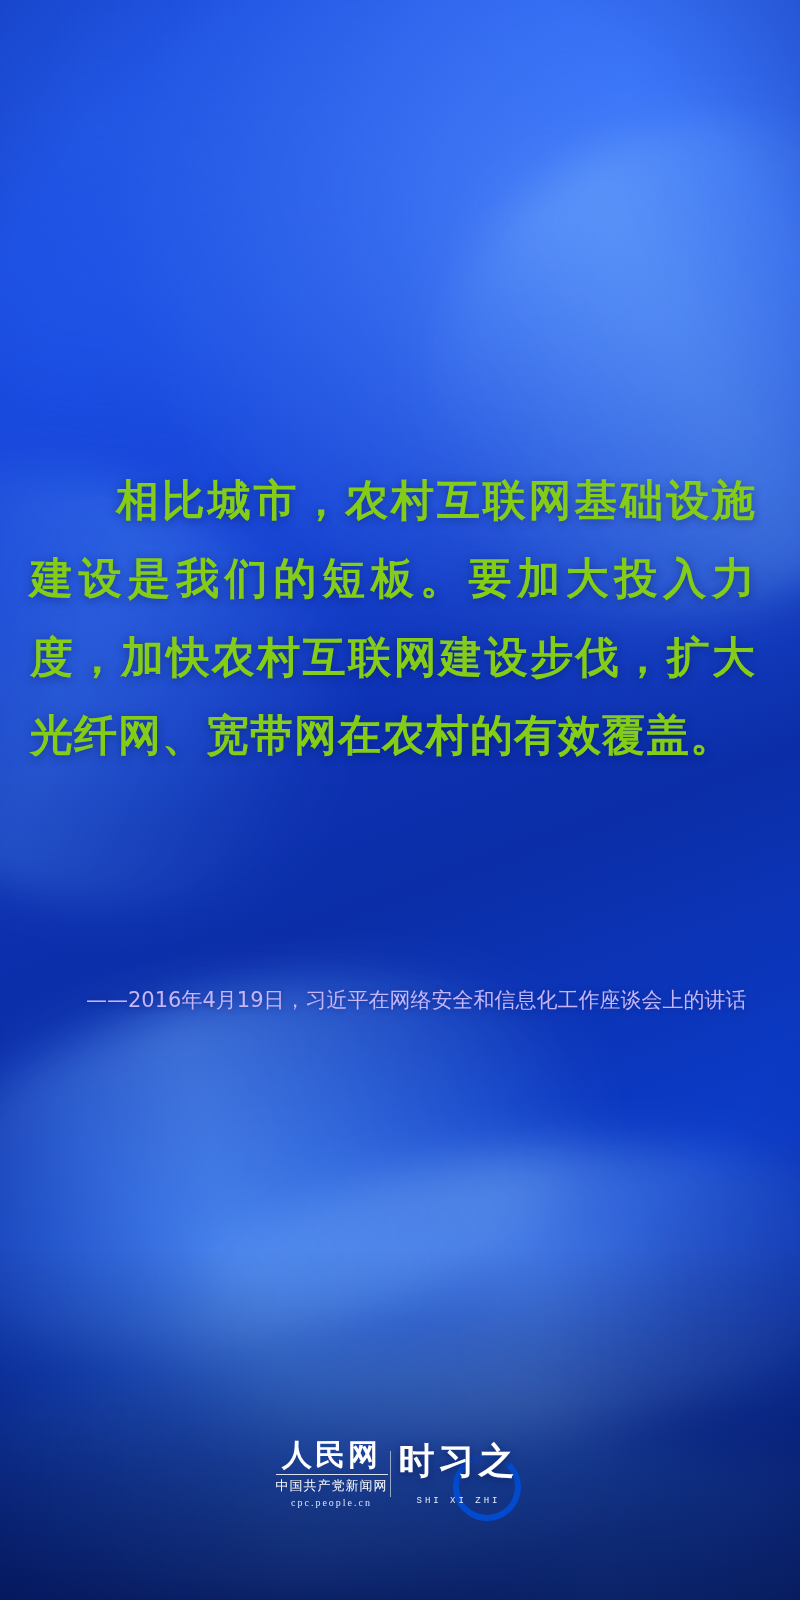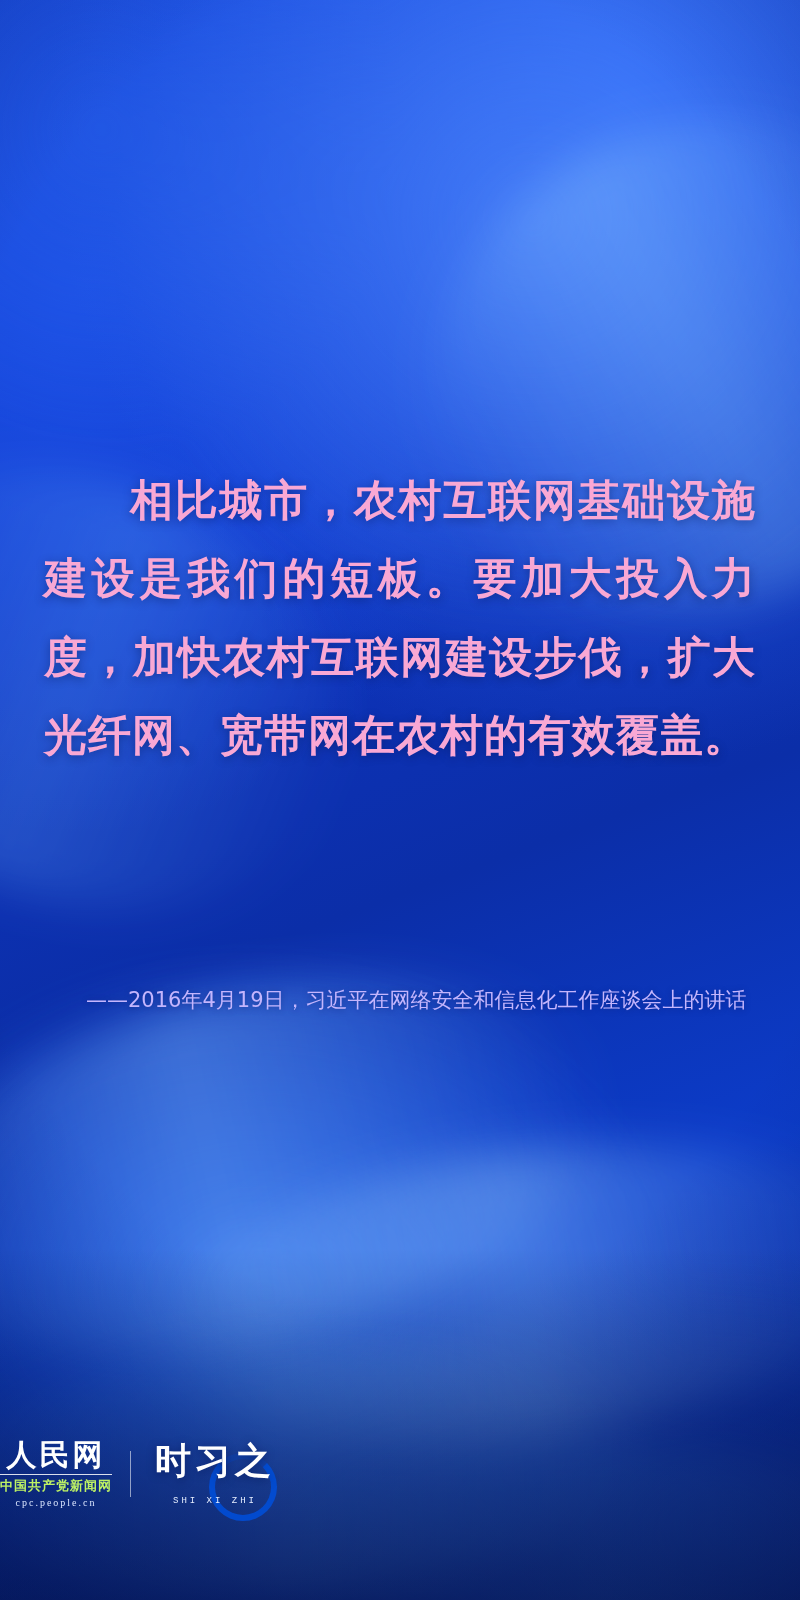--- a/index.html
+++ b/index.html
@@ -78,24 +78,24 @@
     background: radial-gradient(115% 80% at 50% 40%, rgba(0,0,0,0) 52%, rgba(2,12,60,0.40) 100%);
   }
 
   
   .content {
     position: absolute;
     inset: 0;
   }
   .quote {
     position: absolute;
-    left: 44px;
+    left: 30px;
     right: 44px;
     top: 418px;
-    color: #f9a8d4;
+    color: #84cc16;
     font-family: "DejaVu Sans", "Liberation Sans", sans-serif;
     font-size: 43px;
     font-weight: 700;
     line-height: 1.82;
     letter-spacing: 1px;
     text-indent: 86px;
     text-shadow: 0 2px 10px rgba(4,20,80,0.45);
     text-align: justify;
   }
   .attribution {
@@ -112,45 +112,45 @@
   }
 
   
   .footer {
     position: absolute;
     left: 0;
     right: 0;
     bottom: 92px;
     display: flex;
     align-items: center;
-    gap: 18px;
+    justify-content: center;
+    gap: 2px;
   }
   .brand {
     display: flex;
     flex-direction: column;
     align-items: center;
     gap: 4px;
   }
   .brand-main {
     color: #ffffff;
     font-family: "DejaVu Sans", "Liberation Sans", sans-serif;
     font-size: 30px;
     font-weight: 700;
     letter-spacing: 3px;
     line-height: 1;
   }
   .brand-sub {
-    color: #bef264;
+    color: #ffffff;
     font-family: "DejaVu Sans", "Liberation Sans", sans-serif;
     font-size: 13px;
     letter-spacing: 1px;
     line-height: 1.2;
     border-top: 1px solid rgba(255,255,255,0.85);
     padding-top: 3px;
-    font-weight: bold;
   }
   .brand-url {
     color: #dbe6ff;
     font-family: Liberation Serif, serif;
     font-size: 10px;
     letter-spacing: 2px;
     line-height: 1;
   }
   .divider {
     width: 1px;

